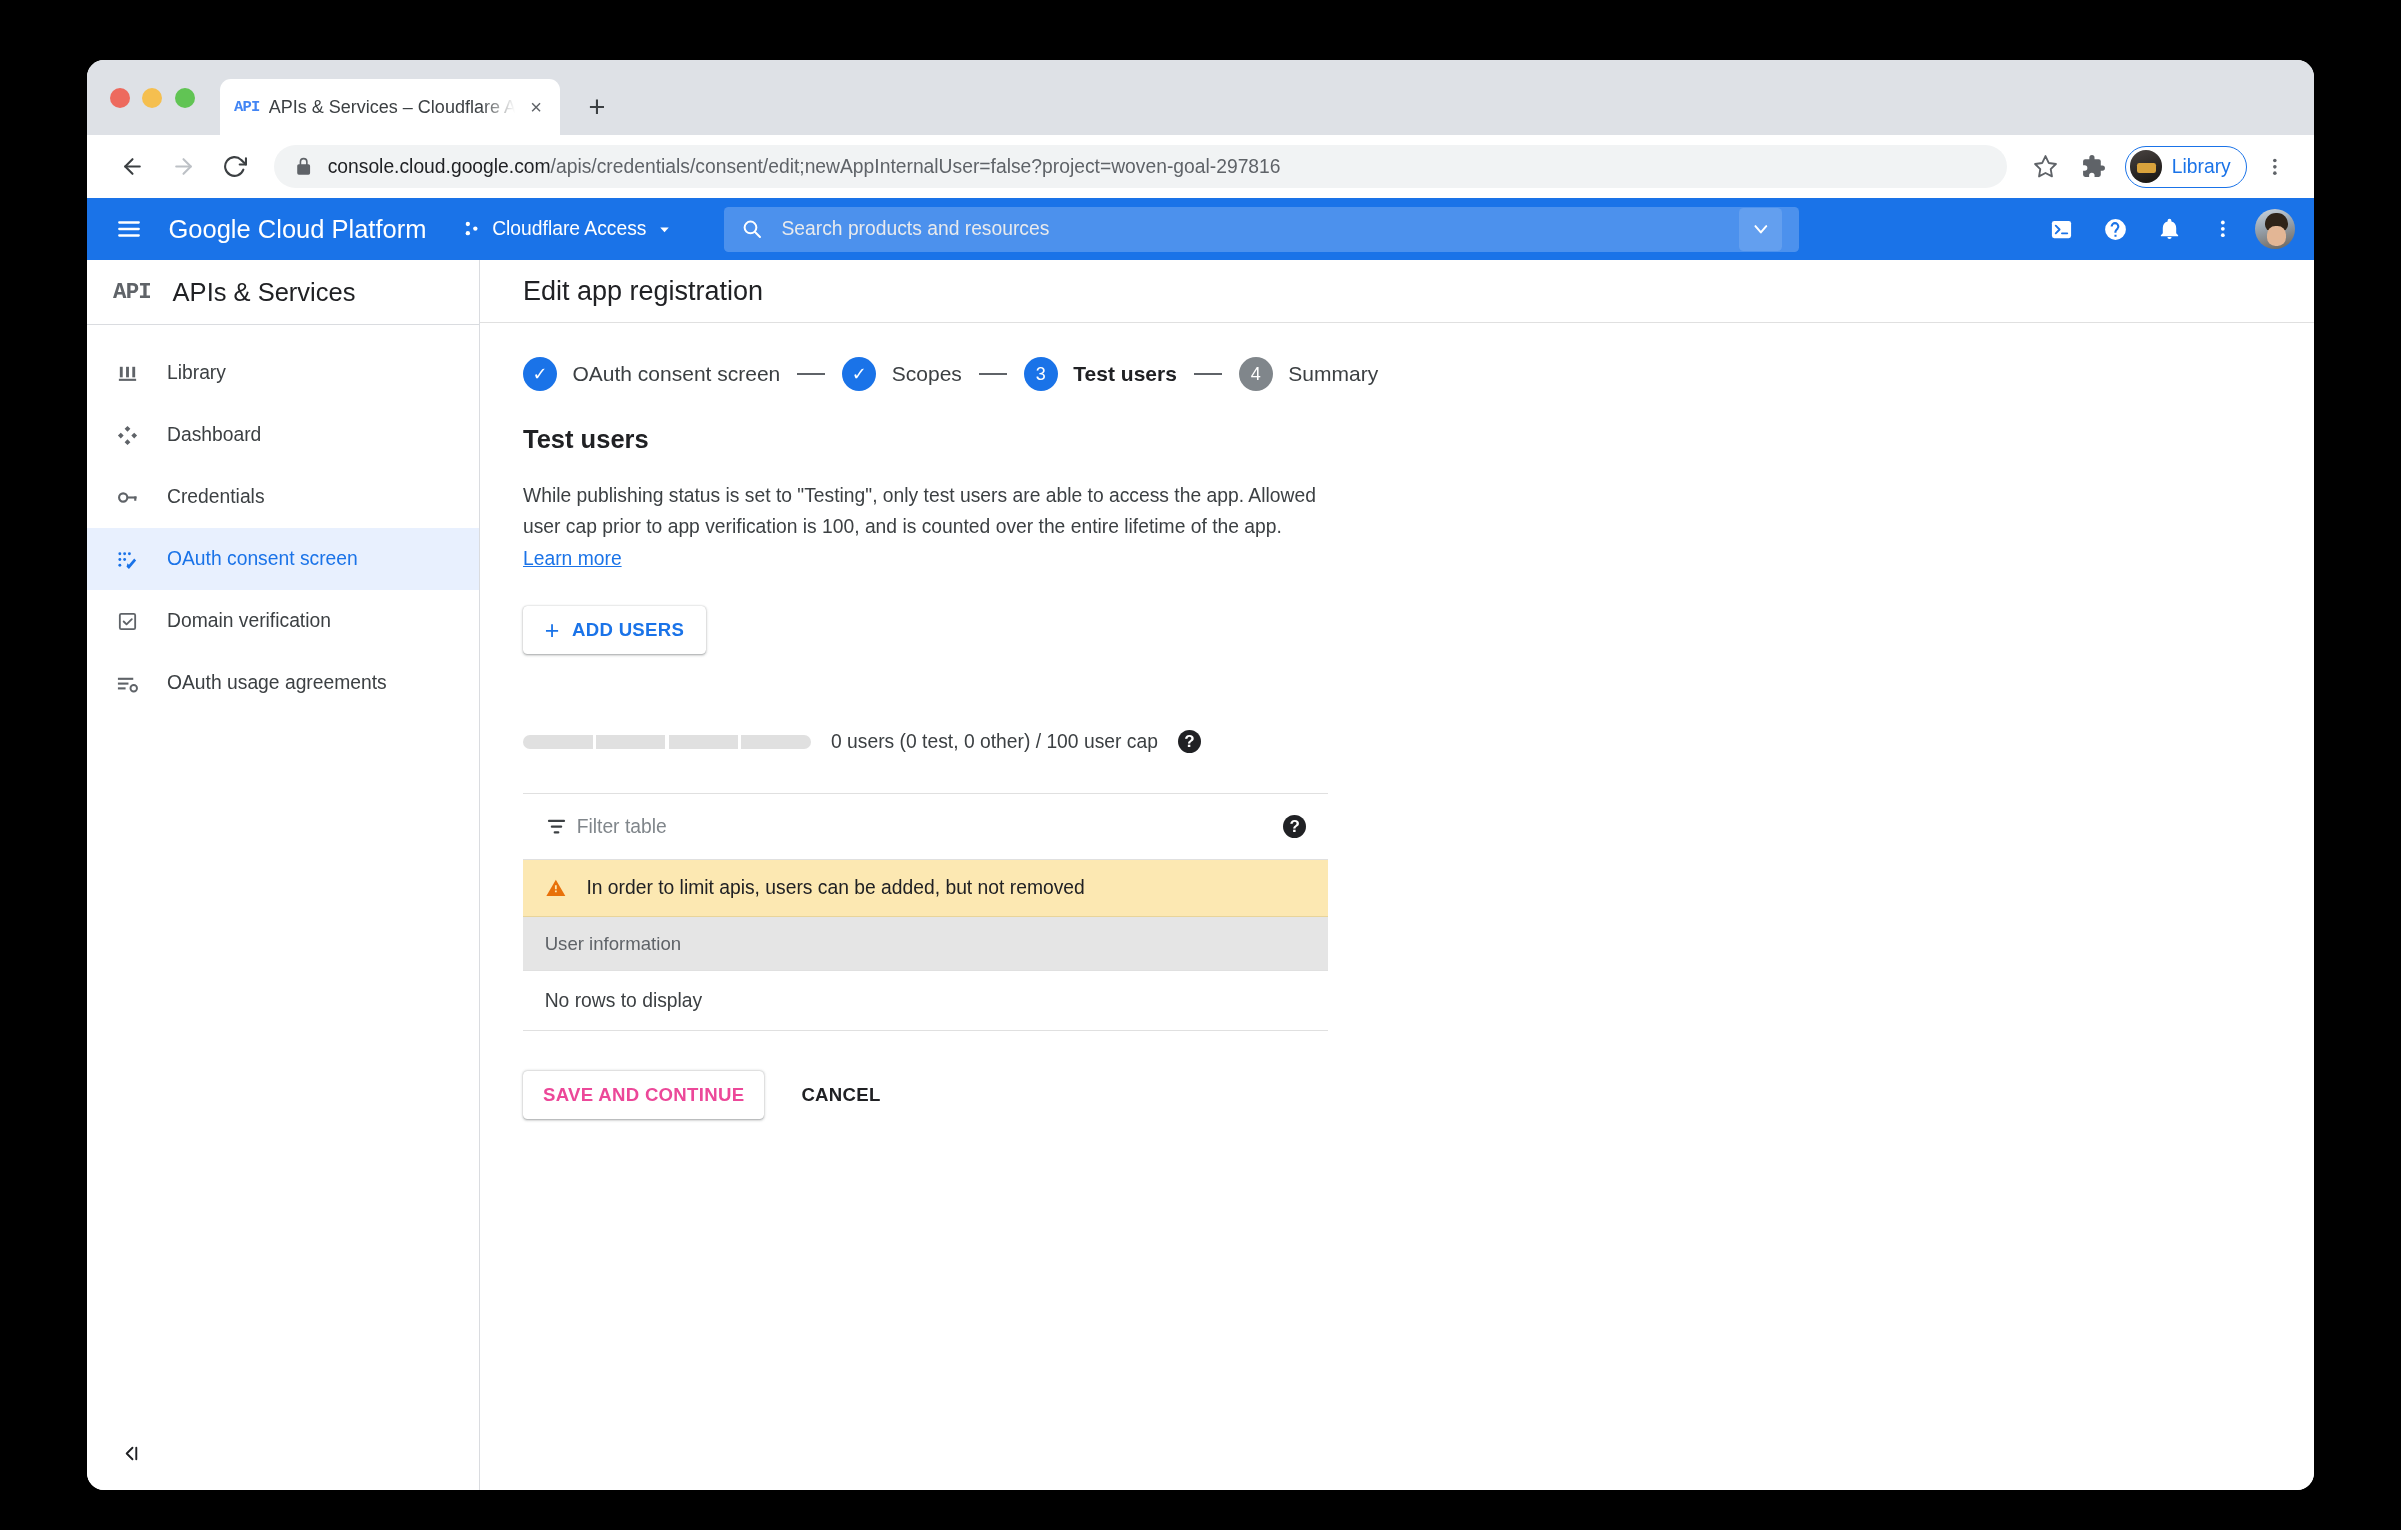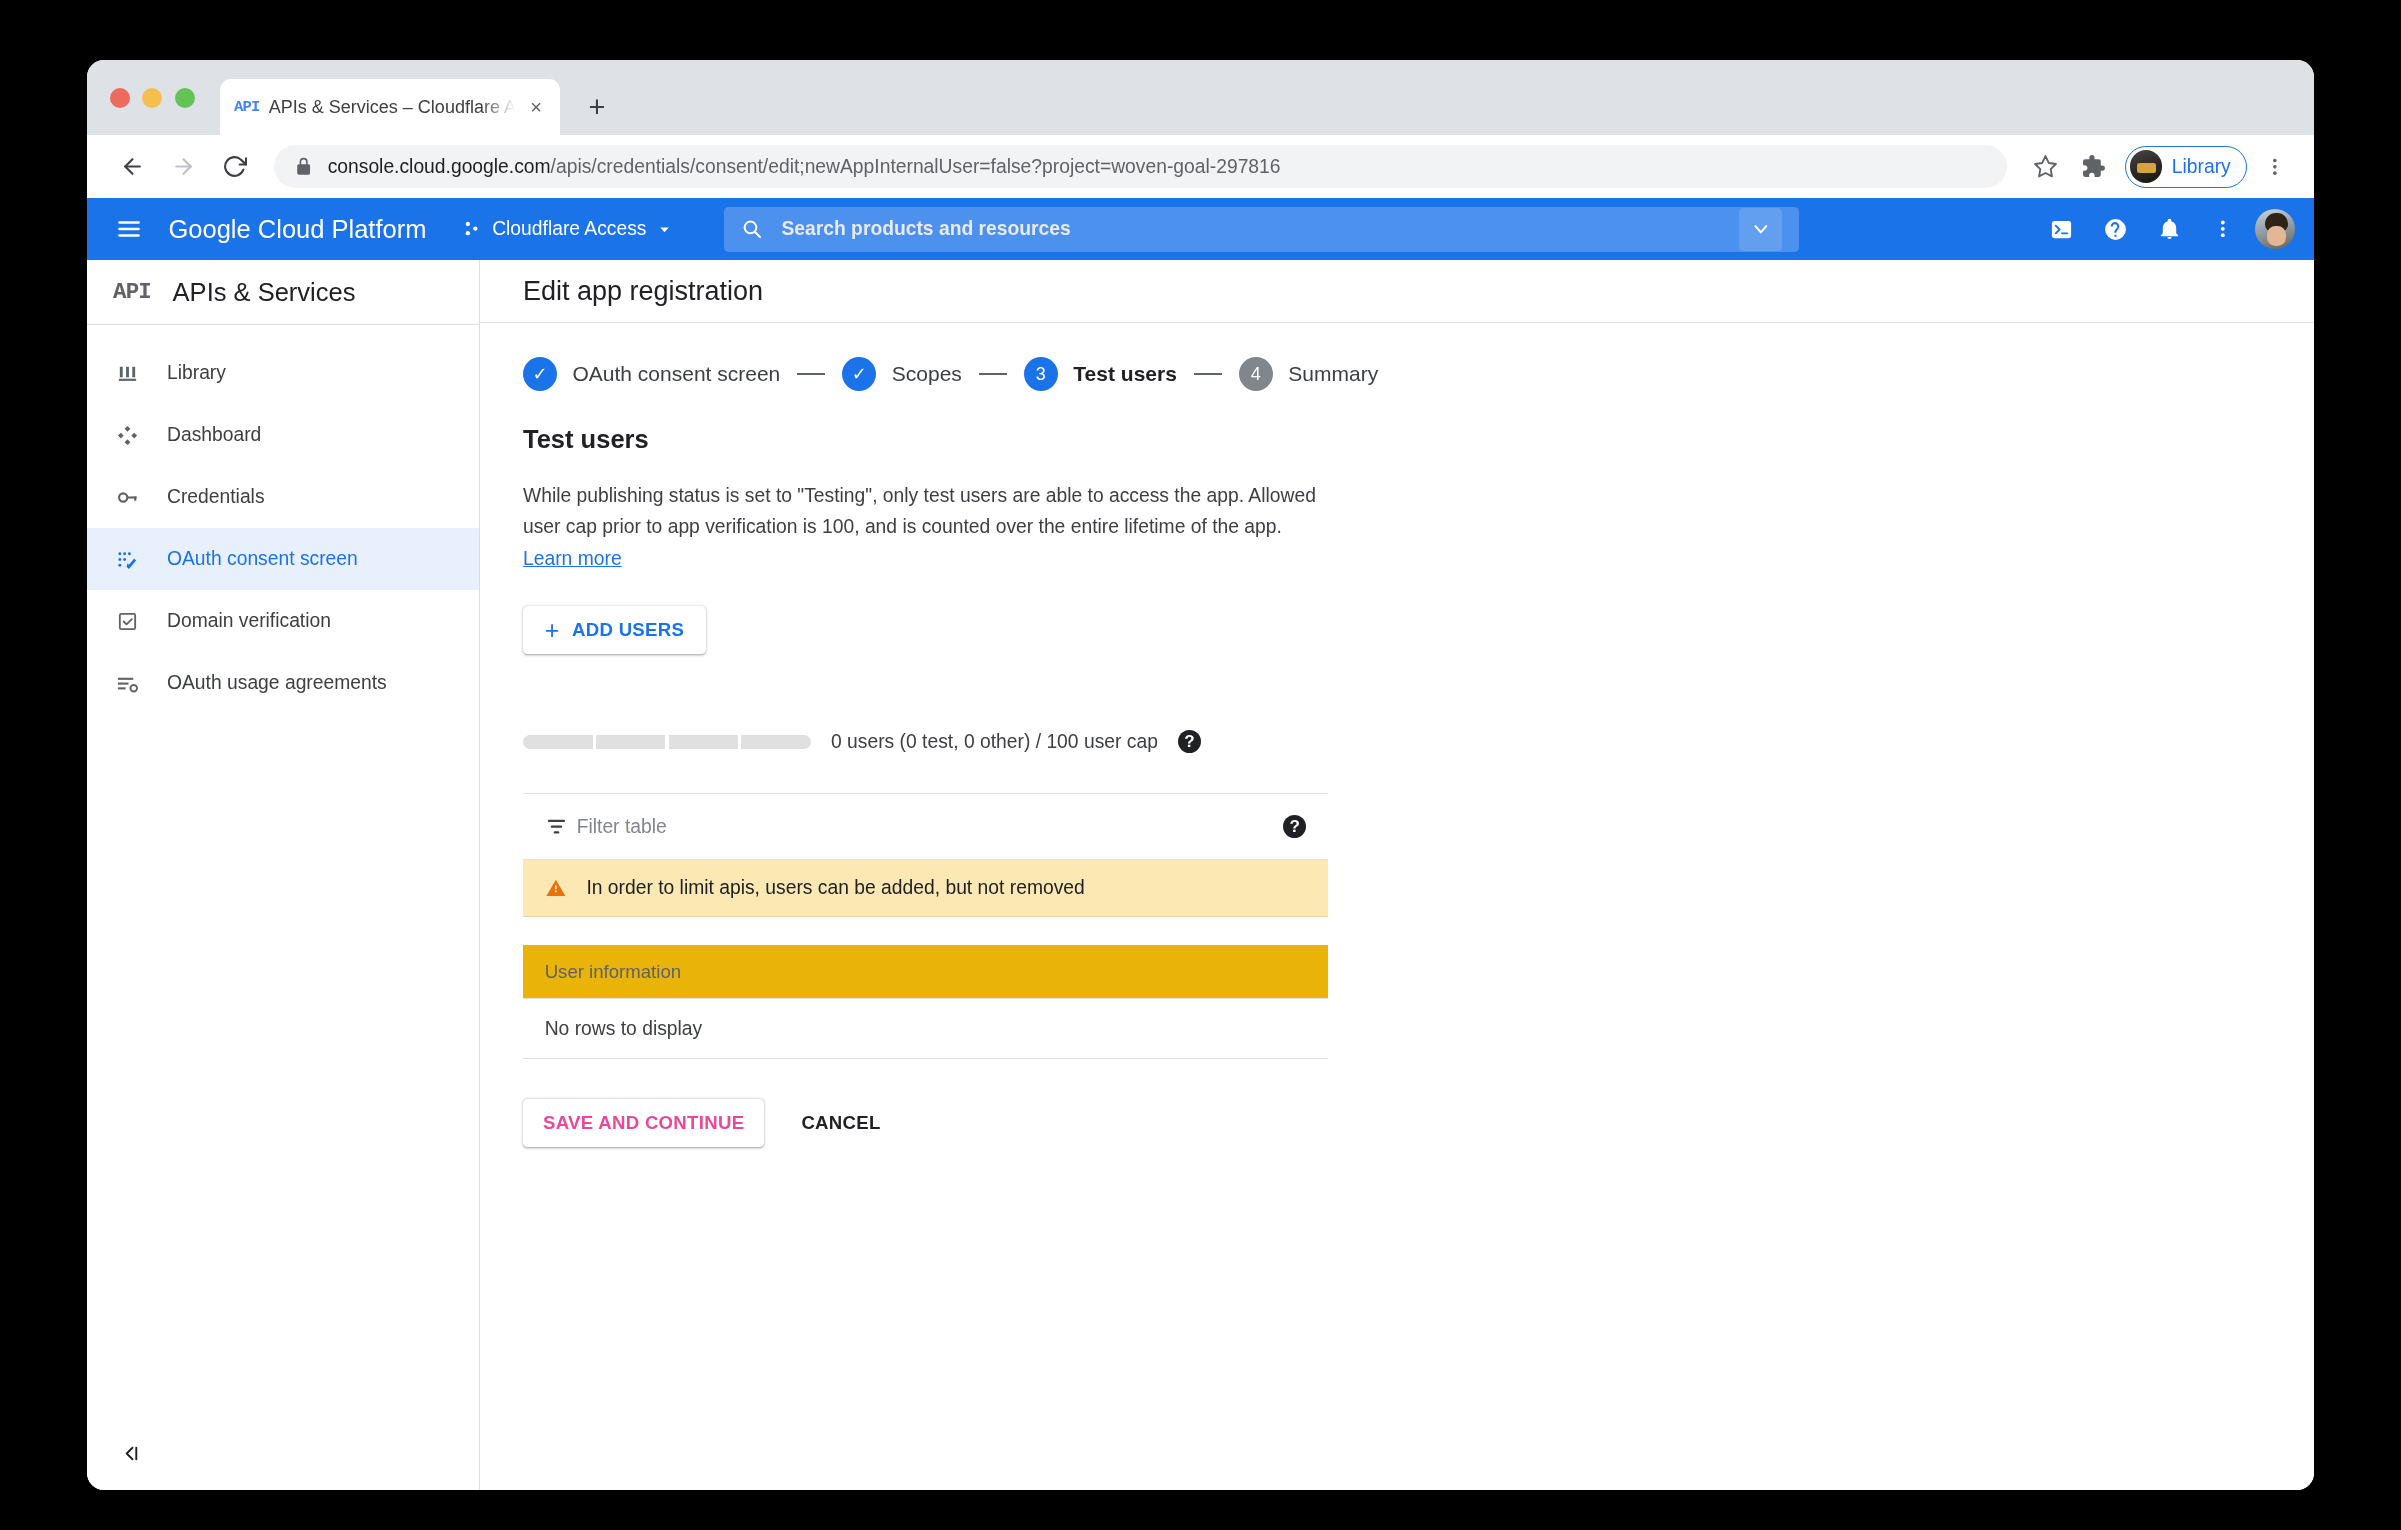--- a/index.html
+++ b/index.html
@@ -135,21 +135,21 @@
   }
   .project-sel {
     display: flex; align-items: center; gap: 10px;
     margin-left: 28px; color: #fff; font-size: 19.3px; white-space: nowrap;
   }
   .searchbox {
     flex: 1; max-width: 1075px; height: 45px; margin-left: 43px;
     background: rgba(255,255,255,0.22); border-radius: 4.6px;
     display: flex; align-items: center; padding: 0 17px; gap: 18.6px;
   }
-  .searchbox .ph { color: #e8eaed; font-size: 19.3px; font-weight: bold; }
+  .searchbox .ph { color: #e8eaed; font-size: 19.3px; }
   .searchbox .chev {
     margin-left: auto; width: 43px; height: 43px;
     display: flex; align-items: center; justify-content: center;
     background: rgba(255,255,255,0.13); border-radius: 4.6px;
   }
   .hdr-right { display: flex; align-items: center; gap: 10.8px; margin-left: auto; }
   .avatar {
     width: 40px; height: 40px; border-radius: 50%; flex: none;
     background: linear-gradient(165deg,#cfd6de 0%,#9aa6b2 40%,#6b6257 100%);
     position: relative; overflow: hidden;
@@ -262,23 +262,22 @@
   }
   .filter-row .ph { font-size: 19.3px; color: #80868b; flex: 1; }
   .warn-row {
     background: #fce8b2;
     display: flex; align-items: center; gap: 20px;
     padding: 17px 21.7px;
     border-bottom: 0.8px solid #e8d49a;
   }
   .warn-row .txt { font-size: 19.3px; color: #202124; }
   .col-head {
-    background: #eab308; padding: 15.5px 21.7px;
+    background: #e5e5e5; padding: 15.5px 21.7px;
     border-bottom: 0.8px solid #e0e0e0;
-    margin-top: 28px;
   }
   .col-head .txt { font-size: 18.6px; color: #5f6368; }
   .empty-row { padding: 18.6px 21.7px; border-bottom: 0.8px solid #e0e0e0; }
   .empty-row .txt { font-size: 19.3px; color: #3c4043; }
 
   .actions { display: flex; align-items: center; gap: 17px; margin-top: 40px; }
   .btn-primary {
     height: 48px; padding: 0 20px;
     background: #fff; border: none; border-radius: 4.6px;
     box-shadow: 0 0.8px 1.5px rgba(60,64,67,.3), 0 0.8px 2.3px 0.8px rgba(60,64,67,.15);

